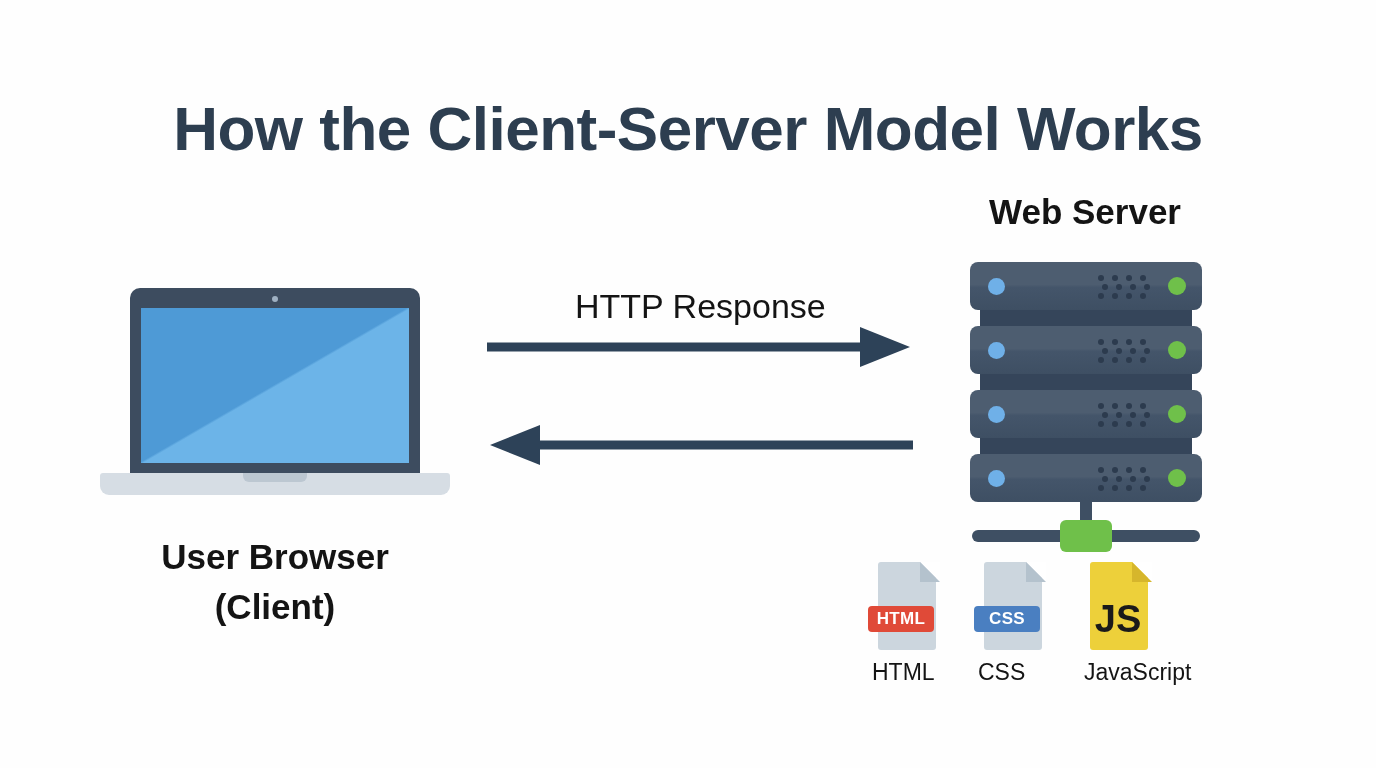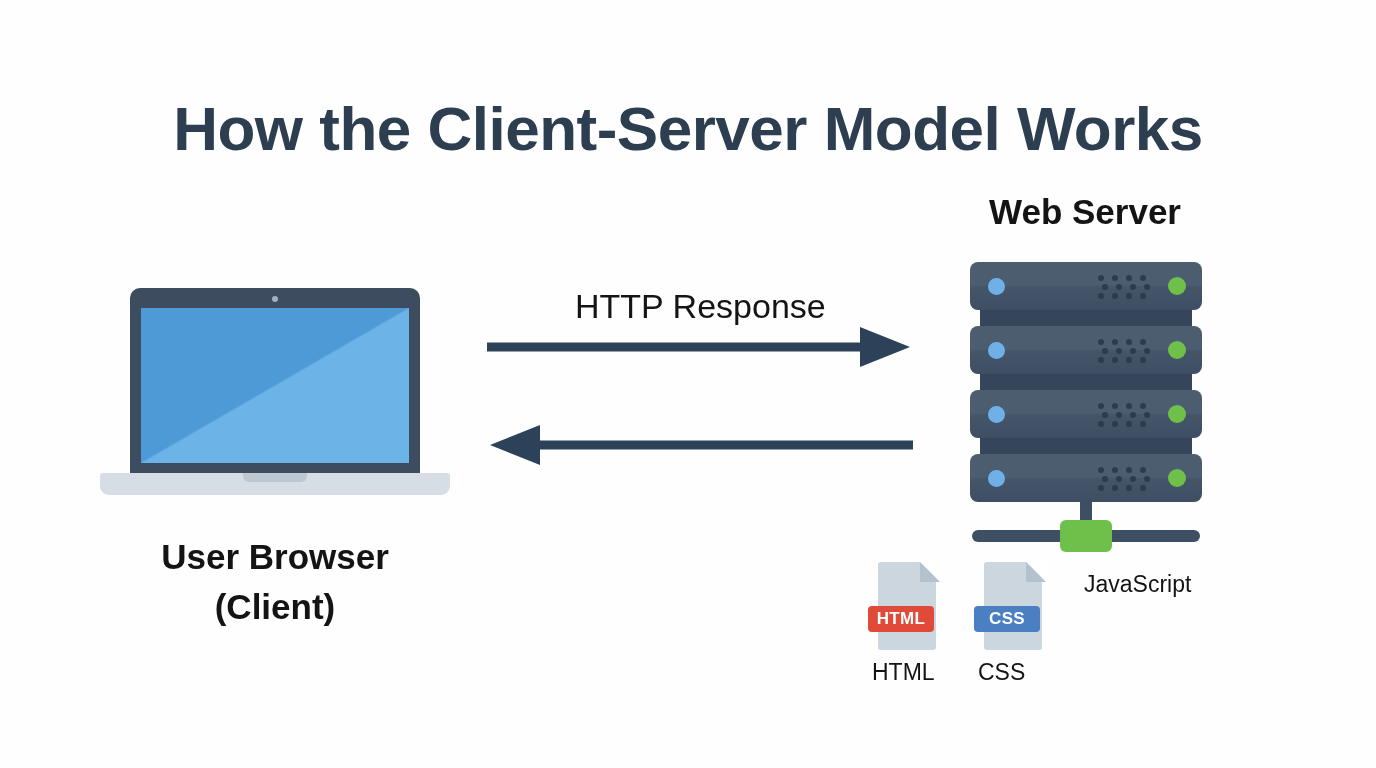--- a/index.html
+++ b/index.html
@@ -542,19 +542,25 @@
       <div class="asset-icon">
         <div class="file-page"></div>
         <div class="file-fold"></div>
         <div class="file-fold2"></div>
         <div class="file-badge badge-css">CSS</div>
       </div>
       <div class="asset-label">CSS</div>
     </div>
 
     <div class="asset">
+      <div class="asset-icon">
+        <div class="file-page yellow"></div>
+        <div class="file-fold"></div>
+        <div class="file-fold2 yellow"></div>
+        <div class="js-text">JS</div>
+      </div>
       <div class="asset-label">JavaScript</div>
     </div>
 
 
   </div>
 
 </div>
 
 </body></html>

